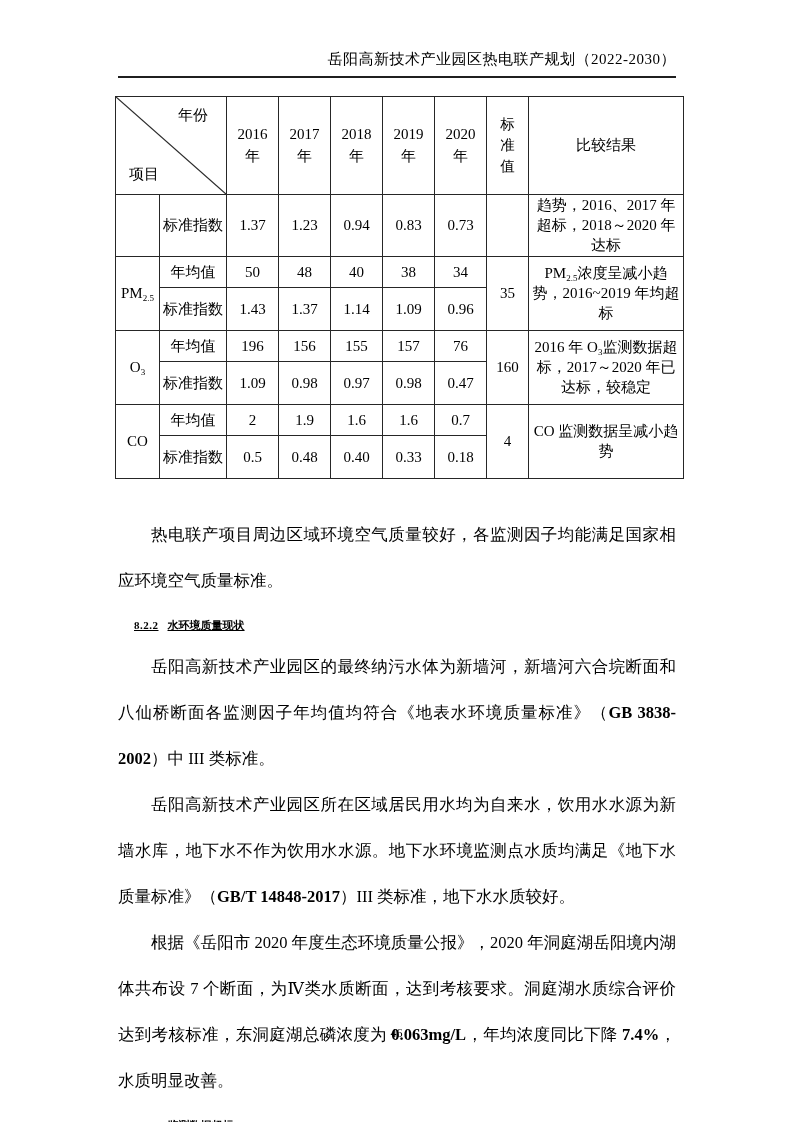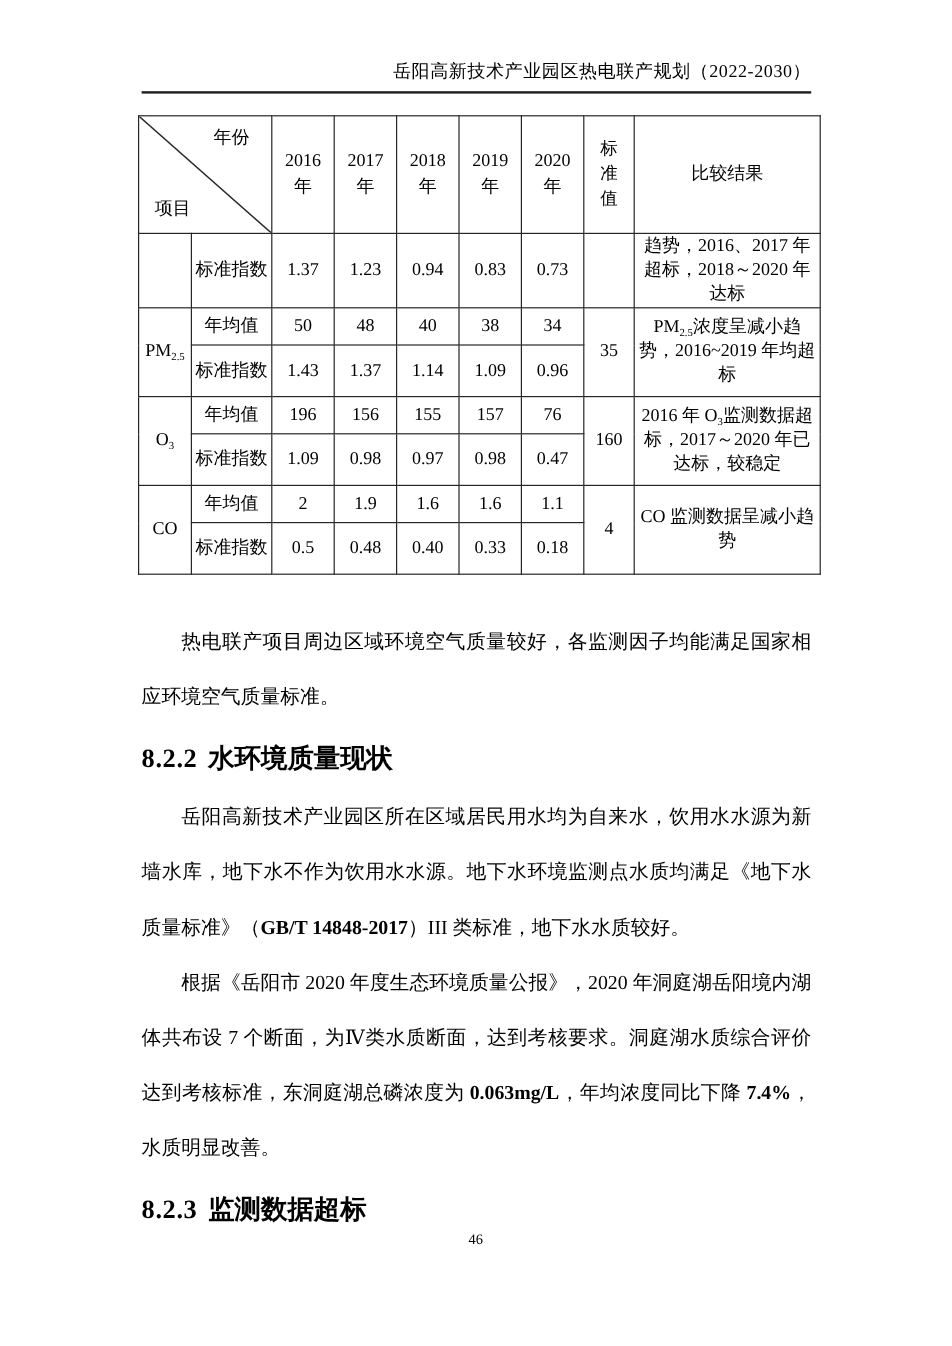--- a/index.html
+++ b/index.html
@@ -33,21 +33,21 @@
   .yr{display:block;line-height:1.45;}
   .vtext{display:block;width:1em;margin:16px auto;word-break:break-all;line-height:1.45;font-size:14.5px;}
   td.result{line-height:1.38;padding:2px 5px;}
   sub{font-size:9px;vertical-align:-3px;line-height:0;}
   
   .para{
     font-size:16.5px;line-height:46px;text-align:justify;
     text-indent:2em;margin:0;
   }
   .p-first{margin-top:33px;}
-  .sec-head{margin:14px 0 11px 0;font-size:22px;font-weight:bold;line-height:1.3;}
+  .sec-head{margin:14px 0 11px 16px;font-size:11px;font-weight:bold;line-height:1.3;text-decoration:underline;}
   .sec-head .num{font-family:"Liberation Serif","DejaVu Serif",serif;letter-spacing:0.5px;}
   .sec-head .ttl{font-family:"Liberation Sans","DejaVu Sans",sans-serif;margin-left:9px;}
   .page-num{position:absolute;top:1026px;left:0;width:793px;text-align:center;font-size:12px;}
 </style>
 </head>
 <body>
 
 <div class="page">
   <div class="content">
 
@@ -154,41 +154,42 @@
           <td>0.47</td>
         </tr>
 
         <tr class="r-annual">
           <td rowspan="2"><span>CO</span></td>
           <td>年均值</td>
           <td>2</td>
           <td>1.9</td>
           <td>1.6</td>
           <td>1.6</td>
-          <td>1.1</td>
+          <td>0.7</td>
           <td rowspan="2">4</td>
           <td rowspan="2" class="result"><span>CO 监测数据呈减小趋势</span></td>
         </tr>
         <tr class="r-index">
           <td>标准指数</td>
           <td>0.5</td>
           <td>0.48</td>
           <td>0.40</td>
           <td>0.33</td>
           <td>0.18</td>
         </tr>
       </tbody>
     </table>
 
     <p class="para p-first"><span>热电联产项目周边区域环境空气质量较好，各监测因子均能满足国家相应环境空气质量标准。</span></p>
 
     <h3 class="sec-head">
       <span class="num">8.2.2</span><span class="ttl">水环境质量现状</span>
     </h3>
 
+    <p class="para"><span>岳阳高新技术产业园区的最终纳污水体为新墙河，新墙河六合垸断面和八仙桥断面各监测因子年均值均符合《地表水环境质量标准》（</span><span style="font-weight: bold;">GB 3838-2002</span><span>）中 III 类标准。</span></p>
     <p class="para"><span>岳阳高新技术产业园区所在区域居民用水均为自来水，饮用水水源为新墙水库，地下水不作为饮用水水源。地下水环境监测点水质均满足《地下水质量标准》（</span><span style="font-weight: bold;">GB/T 14848-2017</span><span>）III 类标准，地下水水质较好。</span></p>
     <p class="para"><span>根据《岳阳市 2020 年度生态环境质量公报》，2020 年洞庭湖岳阳境内湖体共布设 7 个断面，为Ⅳ类水质断面，达到考核要求。洞庭湖水质综合评价达到考核标准，东洞庭湖总磷浓度为 </span><span style="font-weight: bold;">0.063mg/L</span><span>，年均浓度同比下降 </span><span style="font-weight: bold;">7.4%</span><span>，水质明显改善。</span></p>
 
     <h3 class="sec-head">
       <span class="num">8.2.3</span><span class="ttl">监测数据超标</span>
     </h3>
 
   </div>
 
   <div class="page-num">46</div>

